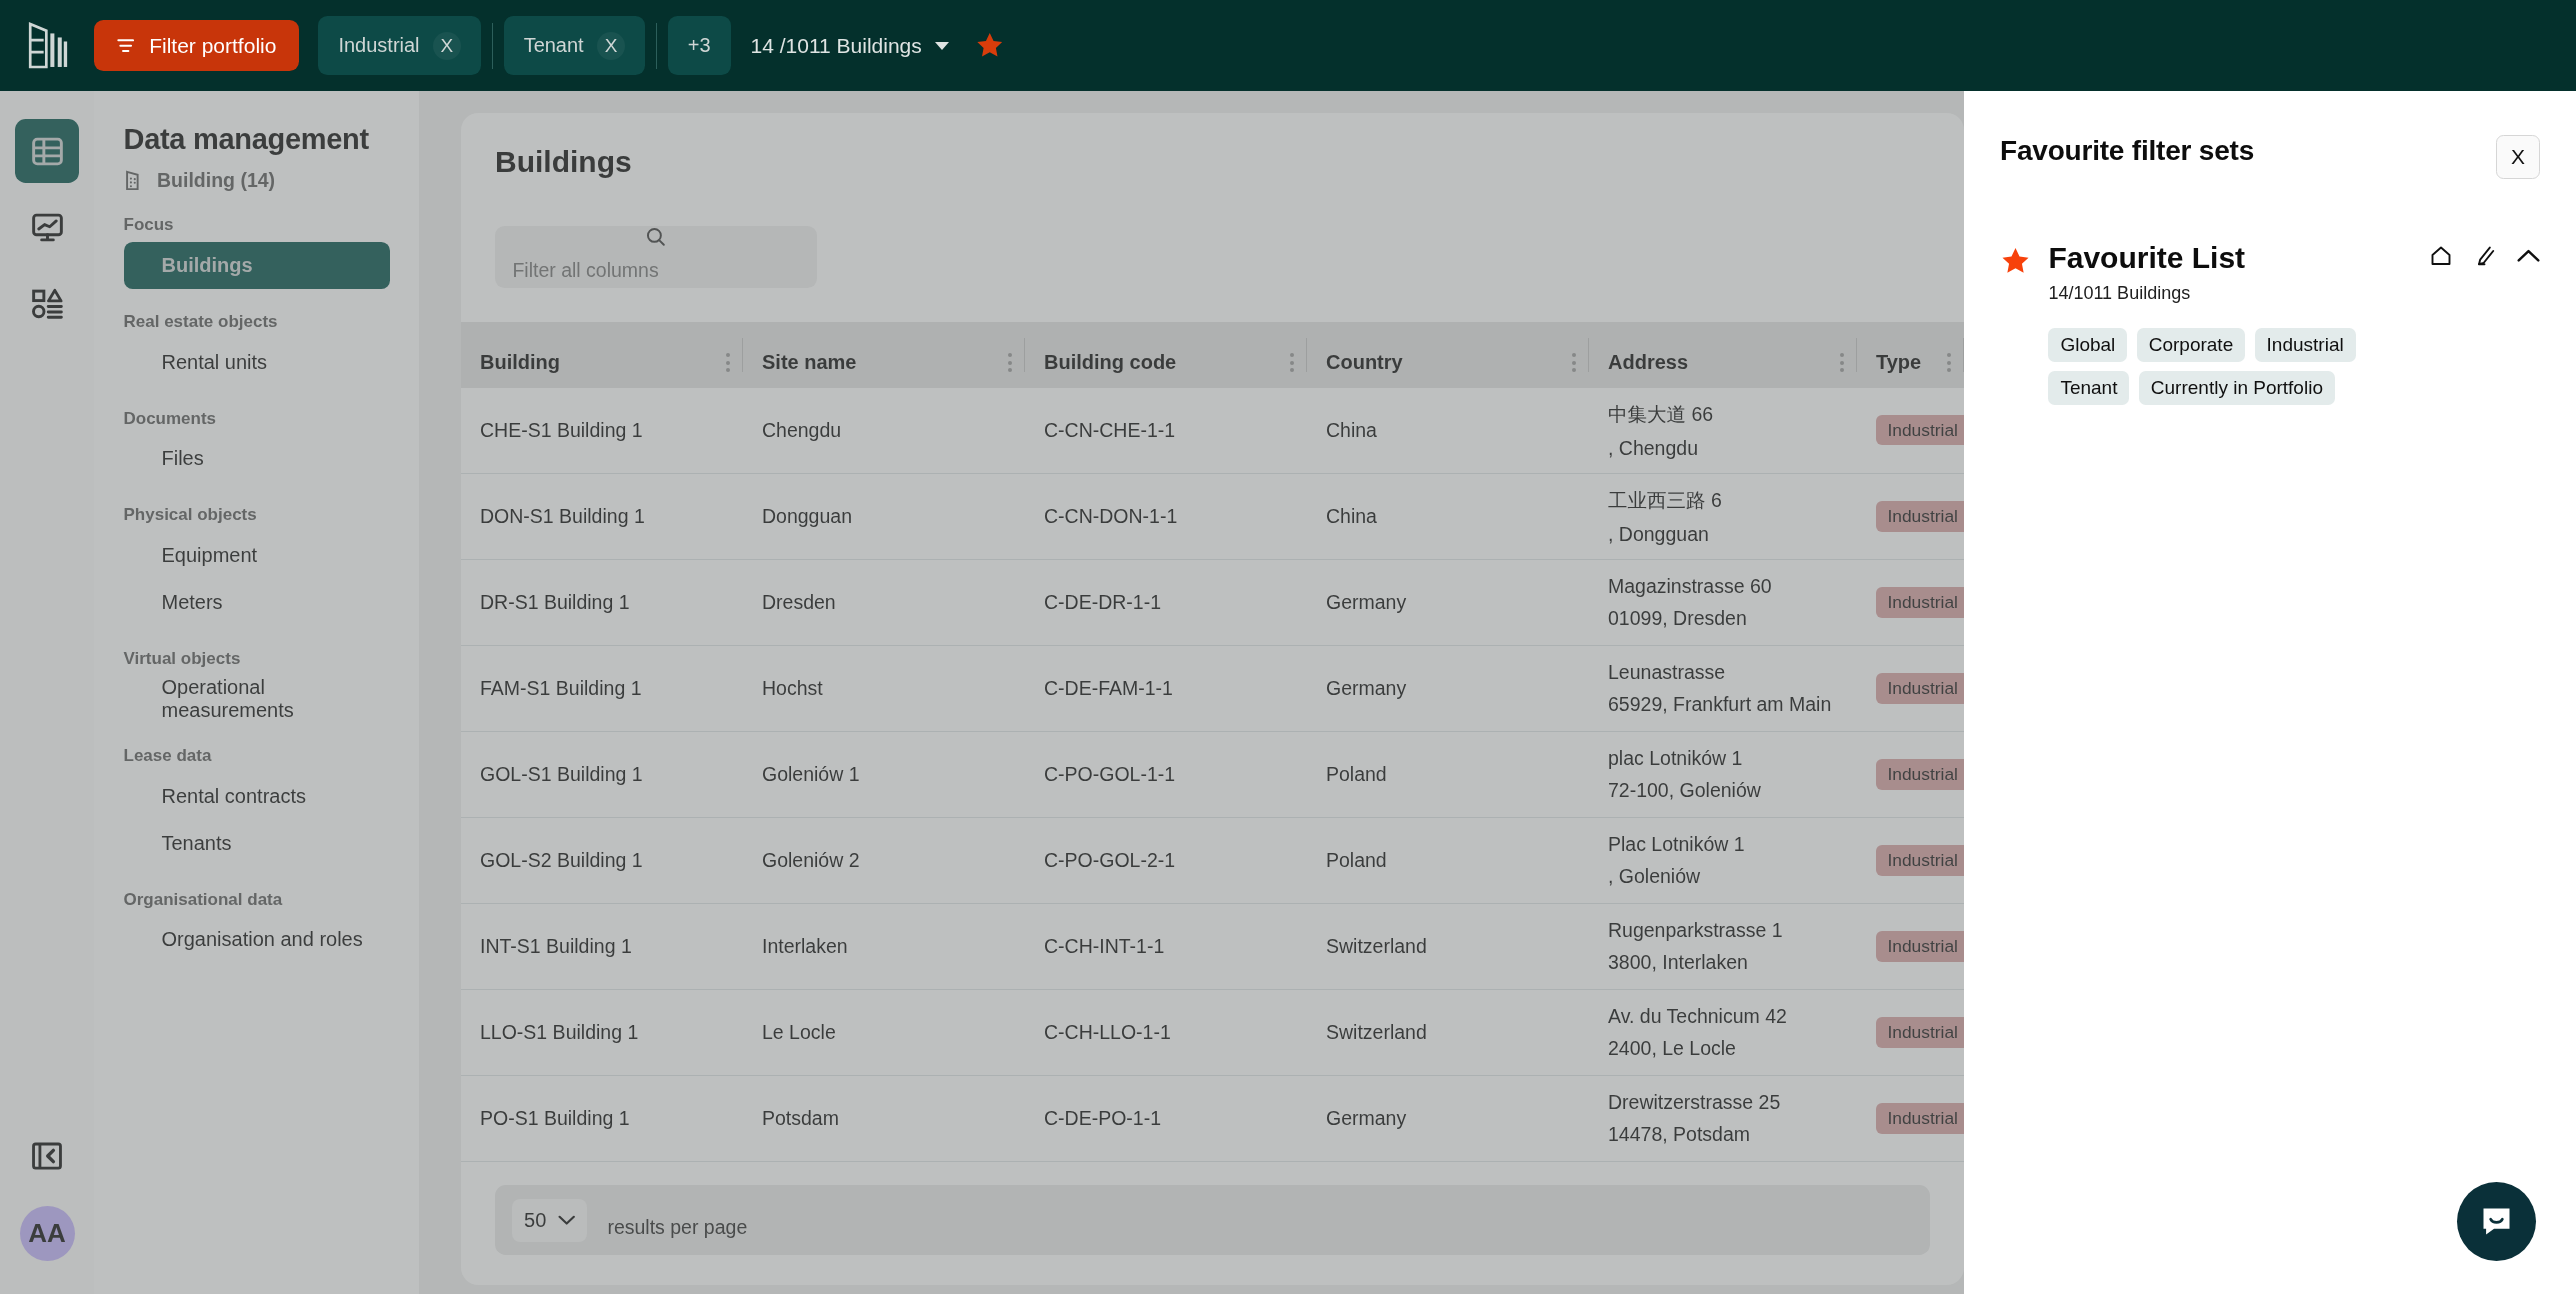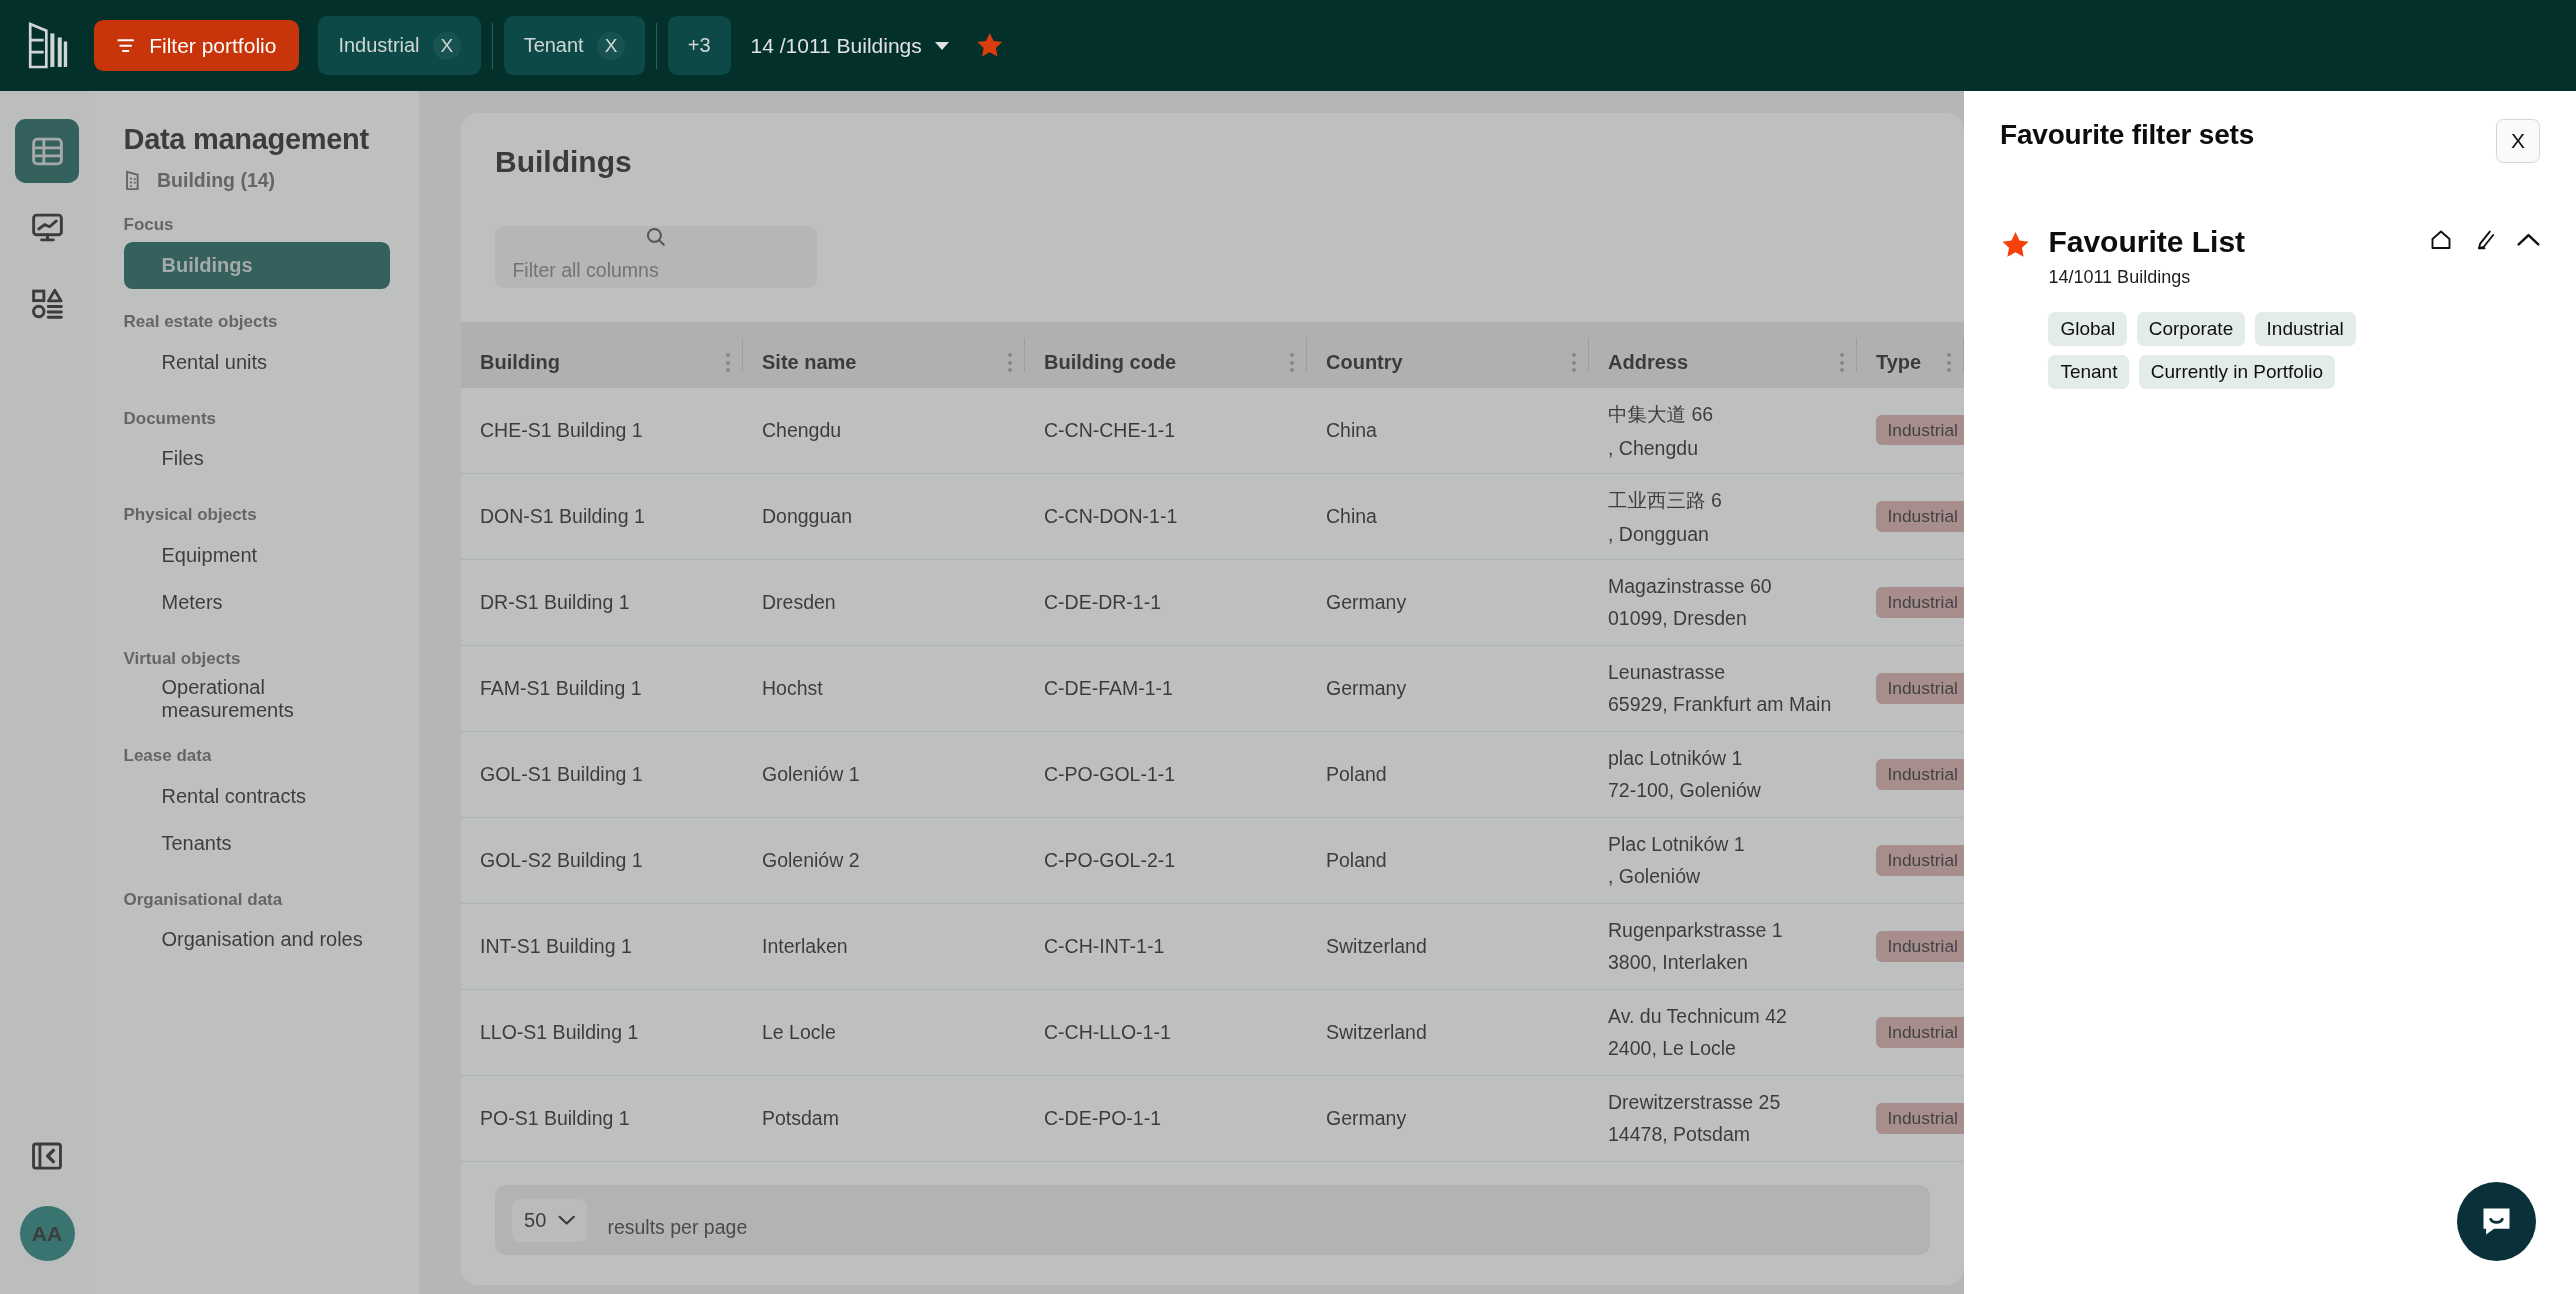--- a/index.html
+++ b/index.html
@@ -113,23 +113,23 @@
     display: flex; align-items: center; justify-content: center;
     margin-bottom: 12px; cursor: pointer;
   }
   .rail-item.active { background: #04524c; }
   .rail-bottom {
     margin-top: auto; display: flex; flex-direction: column;
     align-items: center; padding-bottom: 34px; gap: 31px;
   }
   .avatar {
     width: 55px; height: 55px; border-radius: 50%;
-    background: #0f766e; color: #111;
+    background: #c4b5fd; color: #111;
     display: flex; align-items: center; justify-content: center;
-    font-size: 21px; font-weight: 600; cursor: pointer;
+    font-size: 26px; font-weight: 600; cursor: pointer;
   }
 
   
   .sidebar {
     position: absolute; left: 94px; top: 91px;
     width: 325px; height: 1204px;
     background: #ffffff;
     padding: 32px 0 0 0;
     z-index: 9;
   }
@@ -236,21 +236,21 @@
     background: rgba(110,116,116,0.45);
     z-index: 30;
   }
 
   
   .panel {
     position: absolute; right: 0; top: 91px;
     width: 612px; height: 1204px;
     background: #ffffff;
     z-index: 50;
-    padding: 28px 36px 0 36px;
+    padding: 44px 36px 0 36px;
   }
   .panel-head { display: flex; align-items: flex-start; justify-content: space-between; }
   .panel-title { font-size: 28px; font-weight: 700; color: #0d0d0d; letter-spacing: -0.2px; }
   .close-btn {
     width: 44px; height: 44px; border-radius: 7.4px;
     border: 0.7px solid #d6d6d6; background: #fafafa;
     display: flex; align-items: center; justify-content: center;
     font-size: 21px; color: #121212; cursor: pointer;
     font-family: "Liberation Sans", sans-serif;
   }

